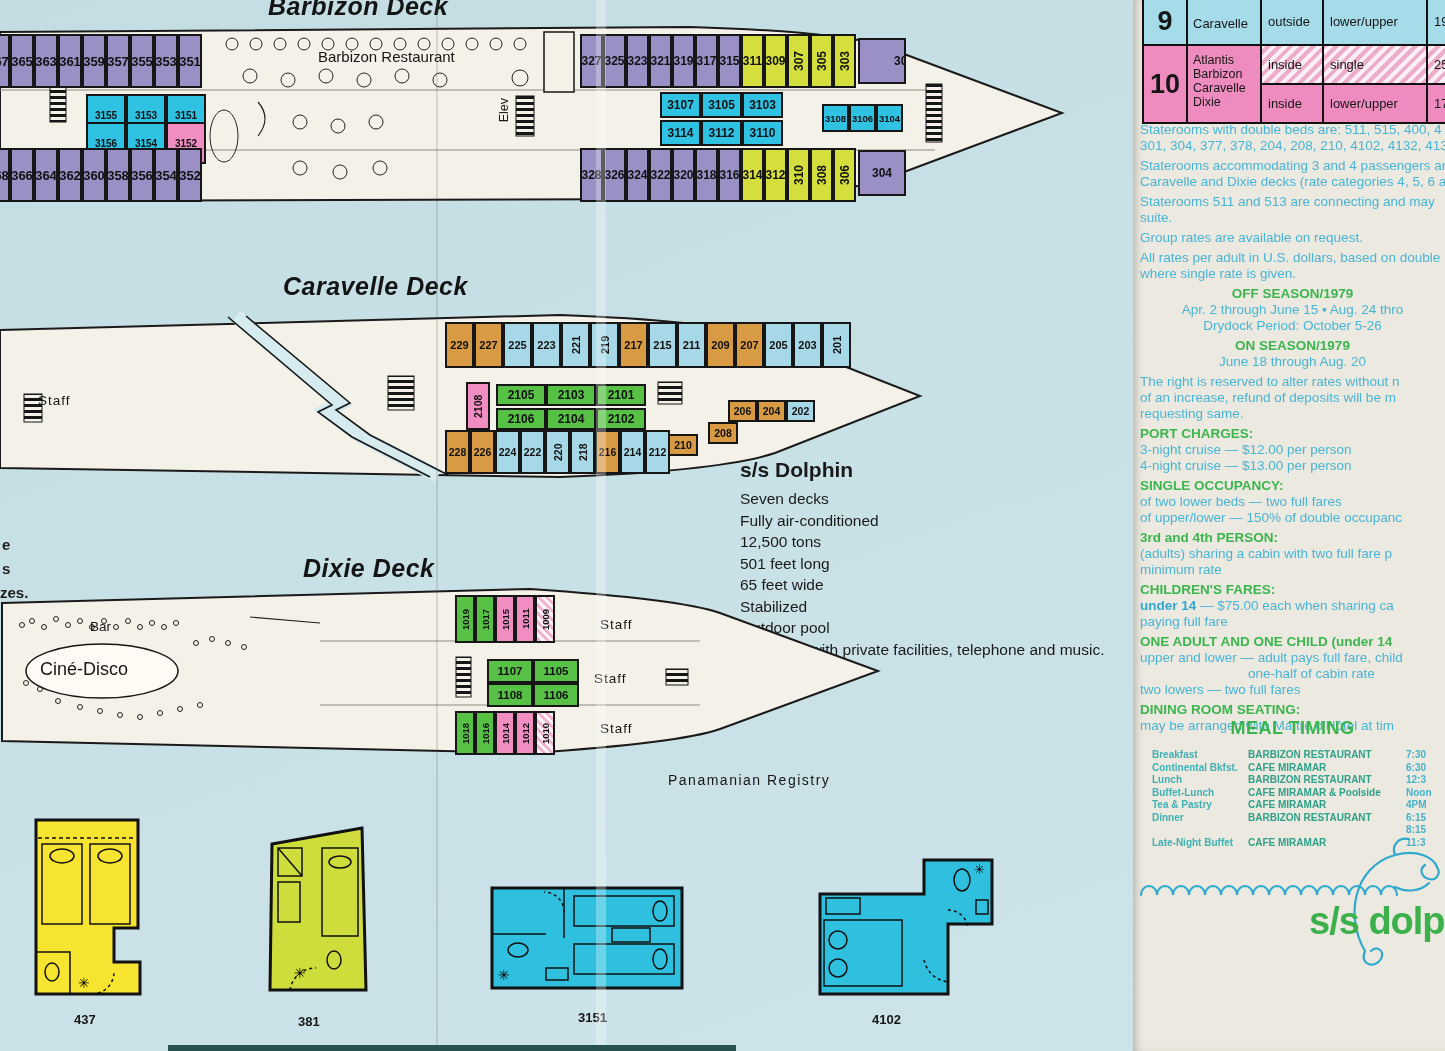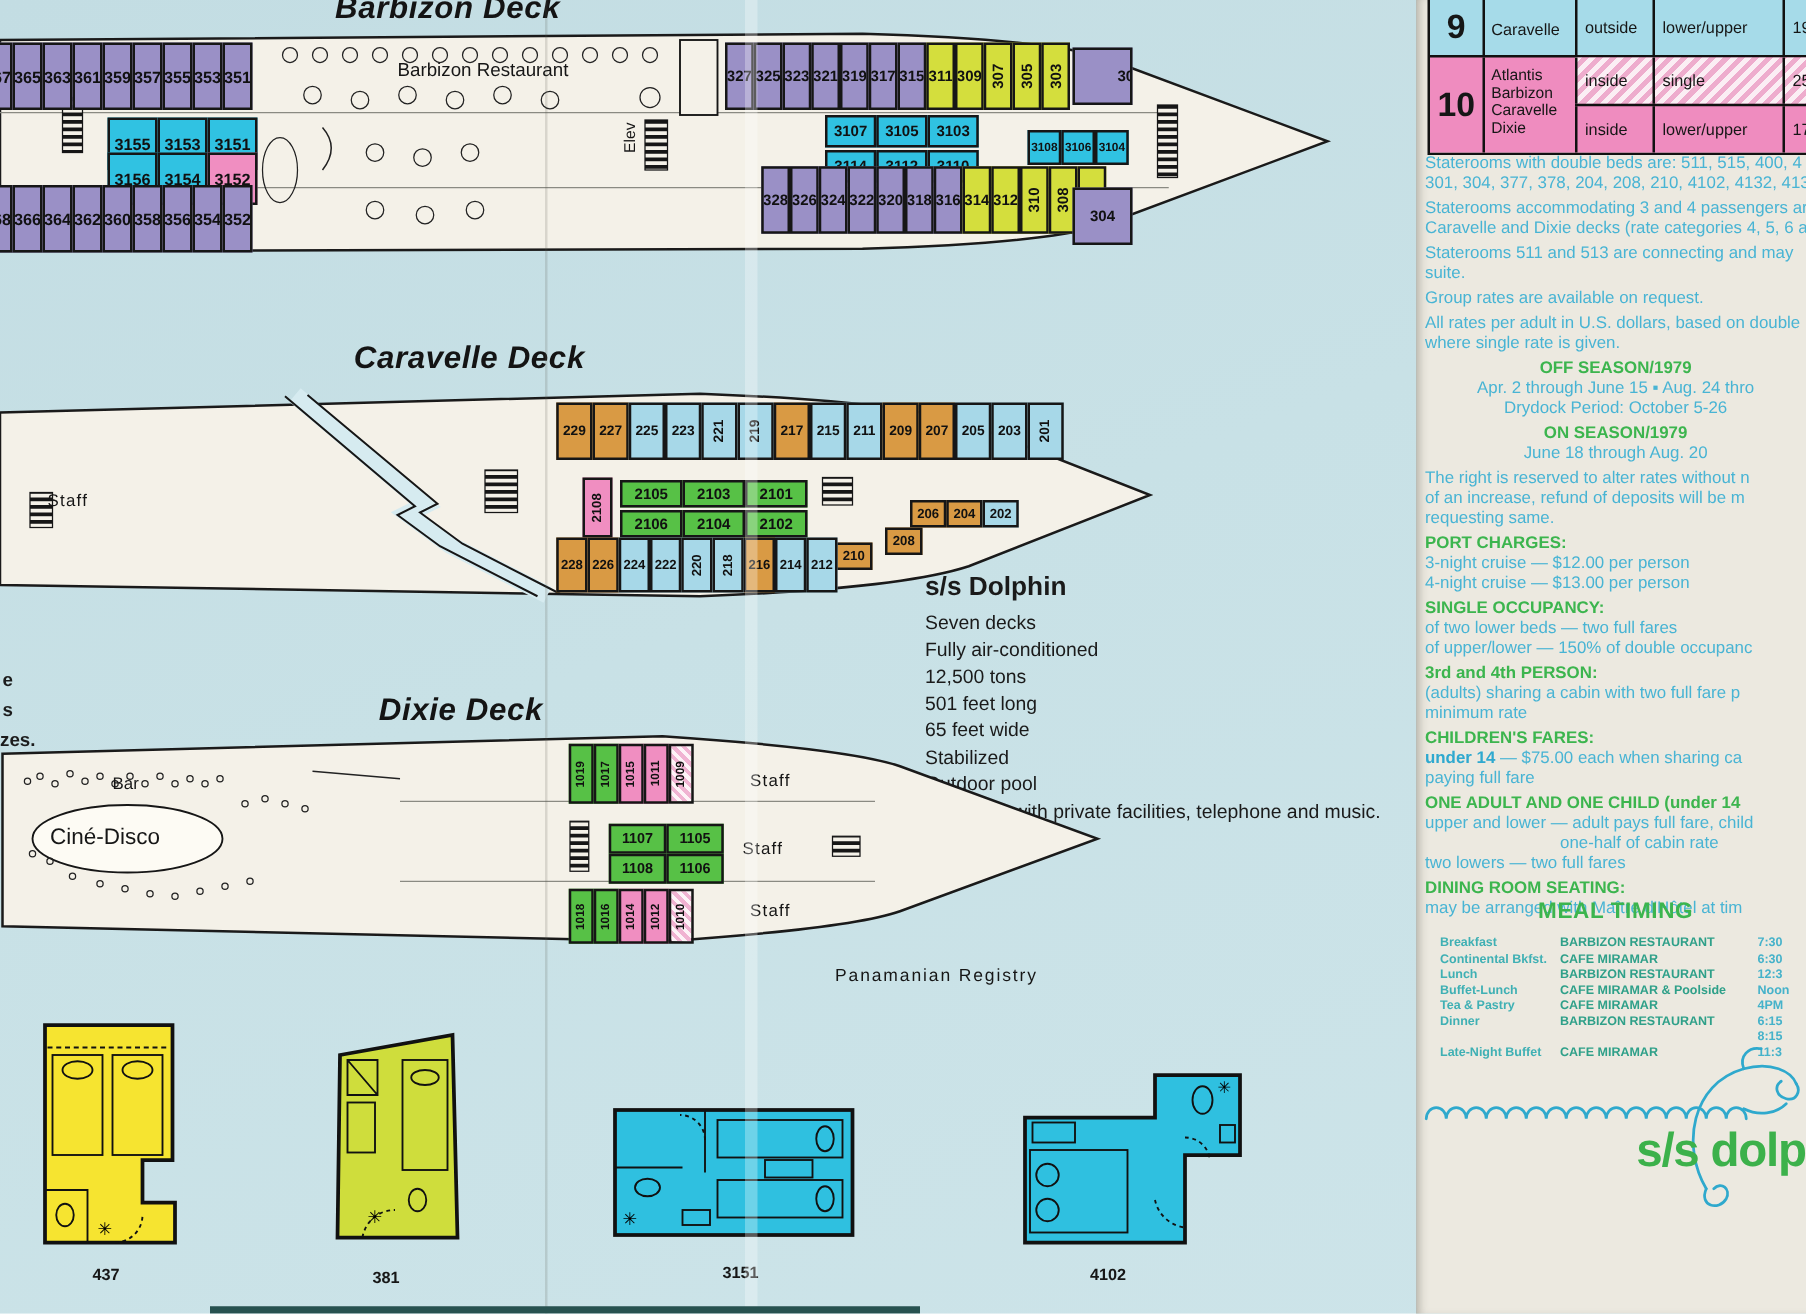--- a/index.html
+++ b/index.html
@@ -15,21 +15,21 @@
   .c-cyan{background:#30c2e2;}
   .c-pink{background:#f08ec1;}
   .c-yg{background:#d4de3d;}
   .c-orange{background:#d99a44;}
   .c-blue{background:#a7d8e8;}
   .c-green{background:#57c146;}
   .c-hatch{background:repeating-linear-gradient(45deg,#fdf3f7 0 3px,#f0b3d2 3px 6px);}
   
   .r-big .cabin{width:24px;height:54px;font-size:13px;}
   .r-big2 .cabin{width:23px;height:54px;font-size:12px;}
-  .r-mid .cabin{width:40px;height:42px;font-size:13px;}
+  .r-mid .cabin{width:40px;height:42px;font-size:10px;}
   .r-mid2 .cabin{width:41px;height:26px;font-size:12px;}
   .r-sm .cabin{width:27px;height:28px;font-size:9.5px;}
   .r-car .cabin{width:29px;height:46px;font-size:11px;}
   .r-carb .cabin{width:25px;height:44px;font-size:10.5px;}
   .r-green .cabin{width:50px;height:22px;font-size:12px;}
   .r-clu .cabin{width:29px;height:22px;font-size:10.5px;}
   .r-dix .cabin{width:20px;height:48px;font-size:9.5px;}
   .r-dixb .cabin{width:20px;height:44px;font-size:9.5px;}
   .r-dixm .cabin{width:46px;height:24px;font-size:11.5px;}
   .deck-title{position:absolute;font-style:italic;font-weight:bold;font-size:25px;color:#141414;
@@ -201,21 +201,21 @@
     <div class="cabin c-purple">368</div>
         <div class="cabin c-purple">366</div>
         <div class="cabin c-purple">364</div>
         <div class="cabin c-purple">362</div>
         <div class="cabin c-purple">360</div>
         <div class="cabin c-purple">358</div>
         <div class="cabin c-purple">356</div>
         <div class="cabin c-purple">354</div>
         <div class="cabin c-purple">352</div>
       </div>
-    <div class="cabinrow r-big2" style="left:580px;top:115px;margin-left:29px;">
+    <div class="cabinrow r-big2" style="left:580px;top:130px;">
 
     <div class="cabin c-purple">328</div>
         <div class="cabin c-purple">326</div>
         <div class="cabin c-purple">324</div>
         <div class="cabin c-purple">322</div>
         <div class="cabin c-purple">320</div>
         <div class="cabin c-purple">318</div>
         <div class="cabin c-purple">316</div>
         <div class="cabin c-yg">314</div>
         <div class="cabin c-yg">312</div>

